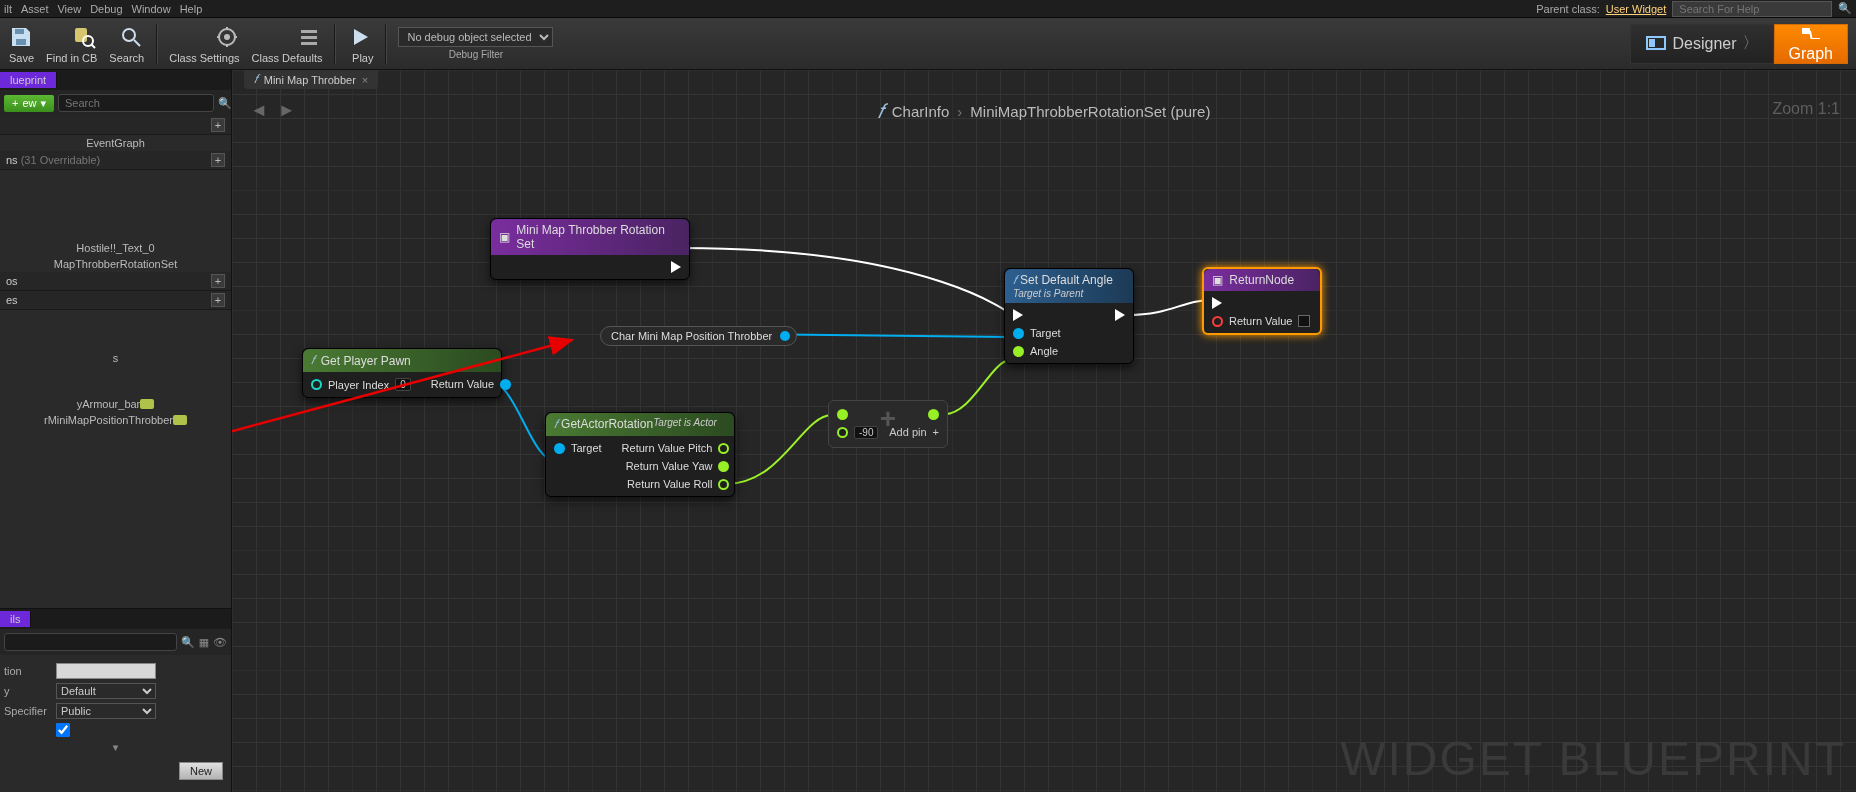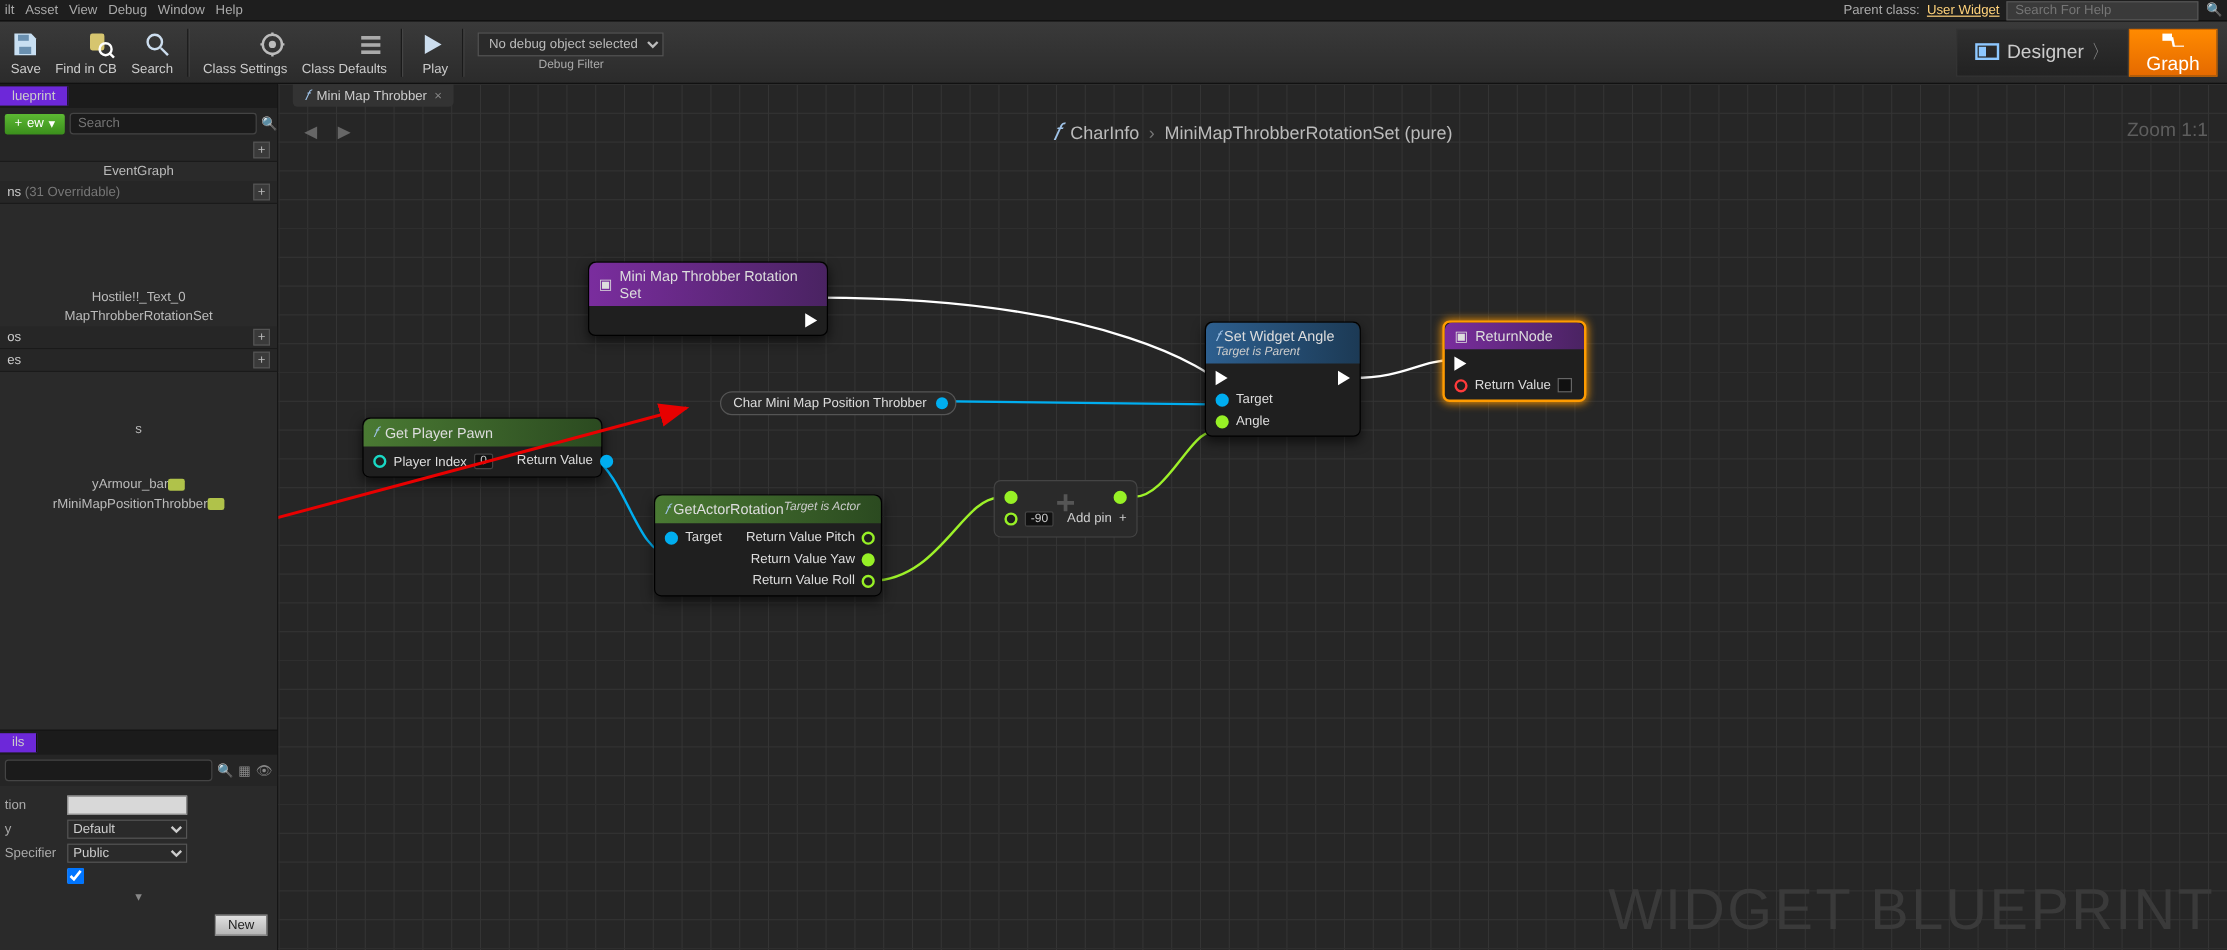--- a/index.html
+++ b/index.html
@@ -455,21 +455,21 @@
                 <span>Add pin</span>
               </div>
           </div>
         </div>
       </div>
     </div>
 
     <div class="node" style="left:772px; top:198px; width:130px;">
       <div class="hdr bluefn">
         <div style="display:flex;flex-direction:column">
-          <div><span class="ficon small">𝑓</span> <span>Set Widget Angle</span></div>
+          <div><span class="ficon small">𝑓</span> <span>Set Default Angle</span></div>
           <div class="sub">Target is Parent</div>
         </div>
       </div>
       <div class="body">
         <div class="pins">
           <div class="pin">
               <div class="execshape"></div>
             </div>
           <div class="pin">
               <div class="dot blue fill"></div>

